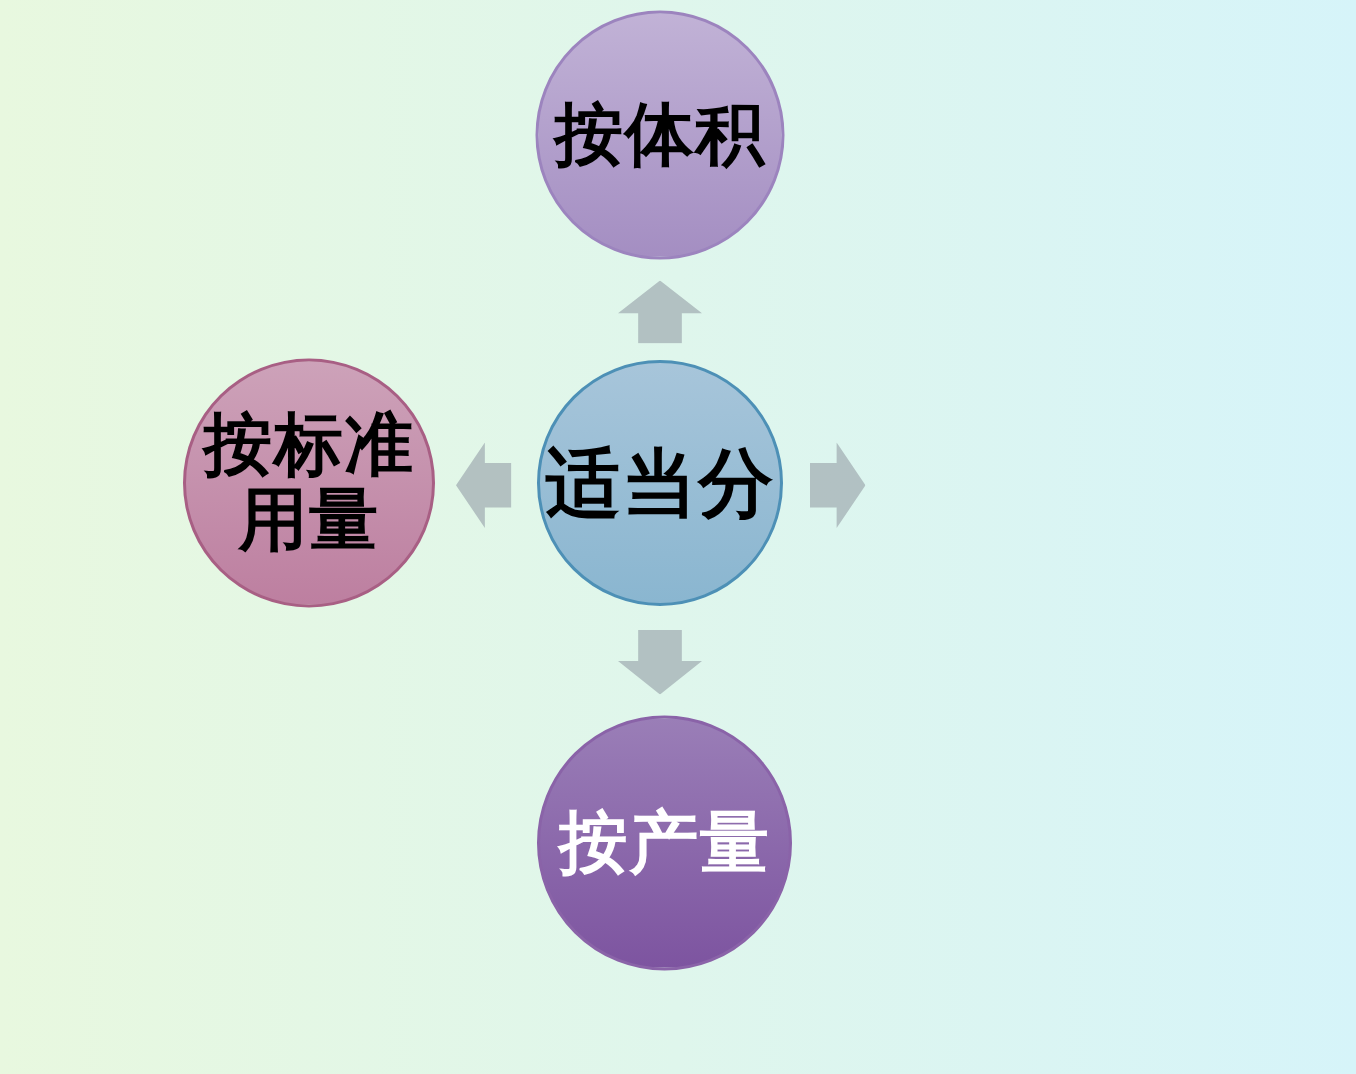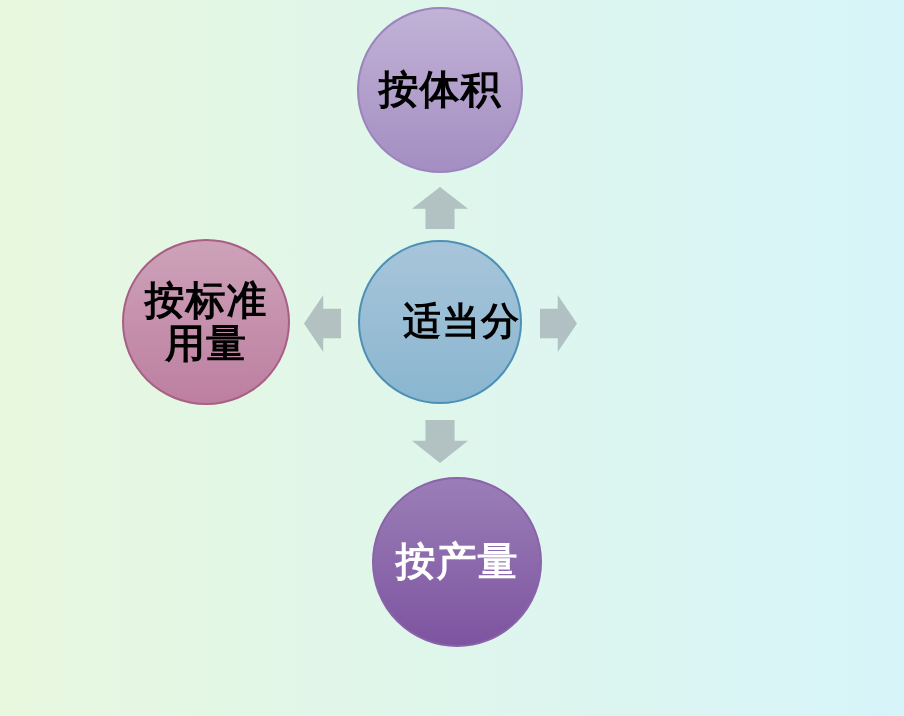--- a/index.html
+++ b/index.html
@@ -19,28 +19,28 @@
     display: flex;
     flex-direction: column;
     align-items: center;
     justify-content: center;
     text-align: center;
     box-sizing: border-box;
     background: linear-gradient(to bottom, var(--fill-top), var(--fill-bottom));
     border: 2px solid var(--border-c);
     color: var(--text-c, #000);
     font-weight: bold;
-    font-size: 40px;
+    font-size: 46px;
     line-height: 1.08;
     letter-spacing: 1px;
   }
-  .node-center   { left: 358px; top: 240px; width: 164px; height: 164px; font-size: 38px; align-items: flex-end; }
+  .node-center   { left: 358px; top: 240px; width: 164px; height: 164px; font-size: 50px; }
   .node-top      { left: 357px; top: 7px;   width: 166px; height: 166px; }
   .node-right    { left: 592px; top: 240px; width: 168px; height: 166px; }
-  .node-bottom   { left: 372px; top: 477px; width: 170px; height: 170px; }
+  .node-bottom   { left: 358px; top: 477px; width: 170px; height: 170px; }
   .node-left     { left: 122px; top: 239px; width: 168px; height: 166px; text-align: center; }
   .arrow {
     position: absolute;
     background: var(--arrow-c, #a5b2b6);
     opacity: 0.78;
   }
   .arrow-up {
     left: 412px; top: 187px; width: 56px; height: 42px;
     clip-path: polygon(50% 0%, 100% 52%, 76% 52%, 76% 100%, 24% 100%, 24% 52%, 0% 52%);
   }

